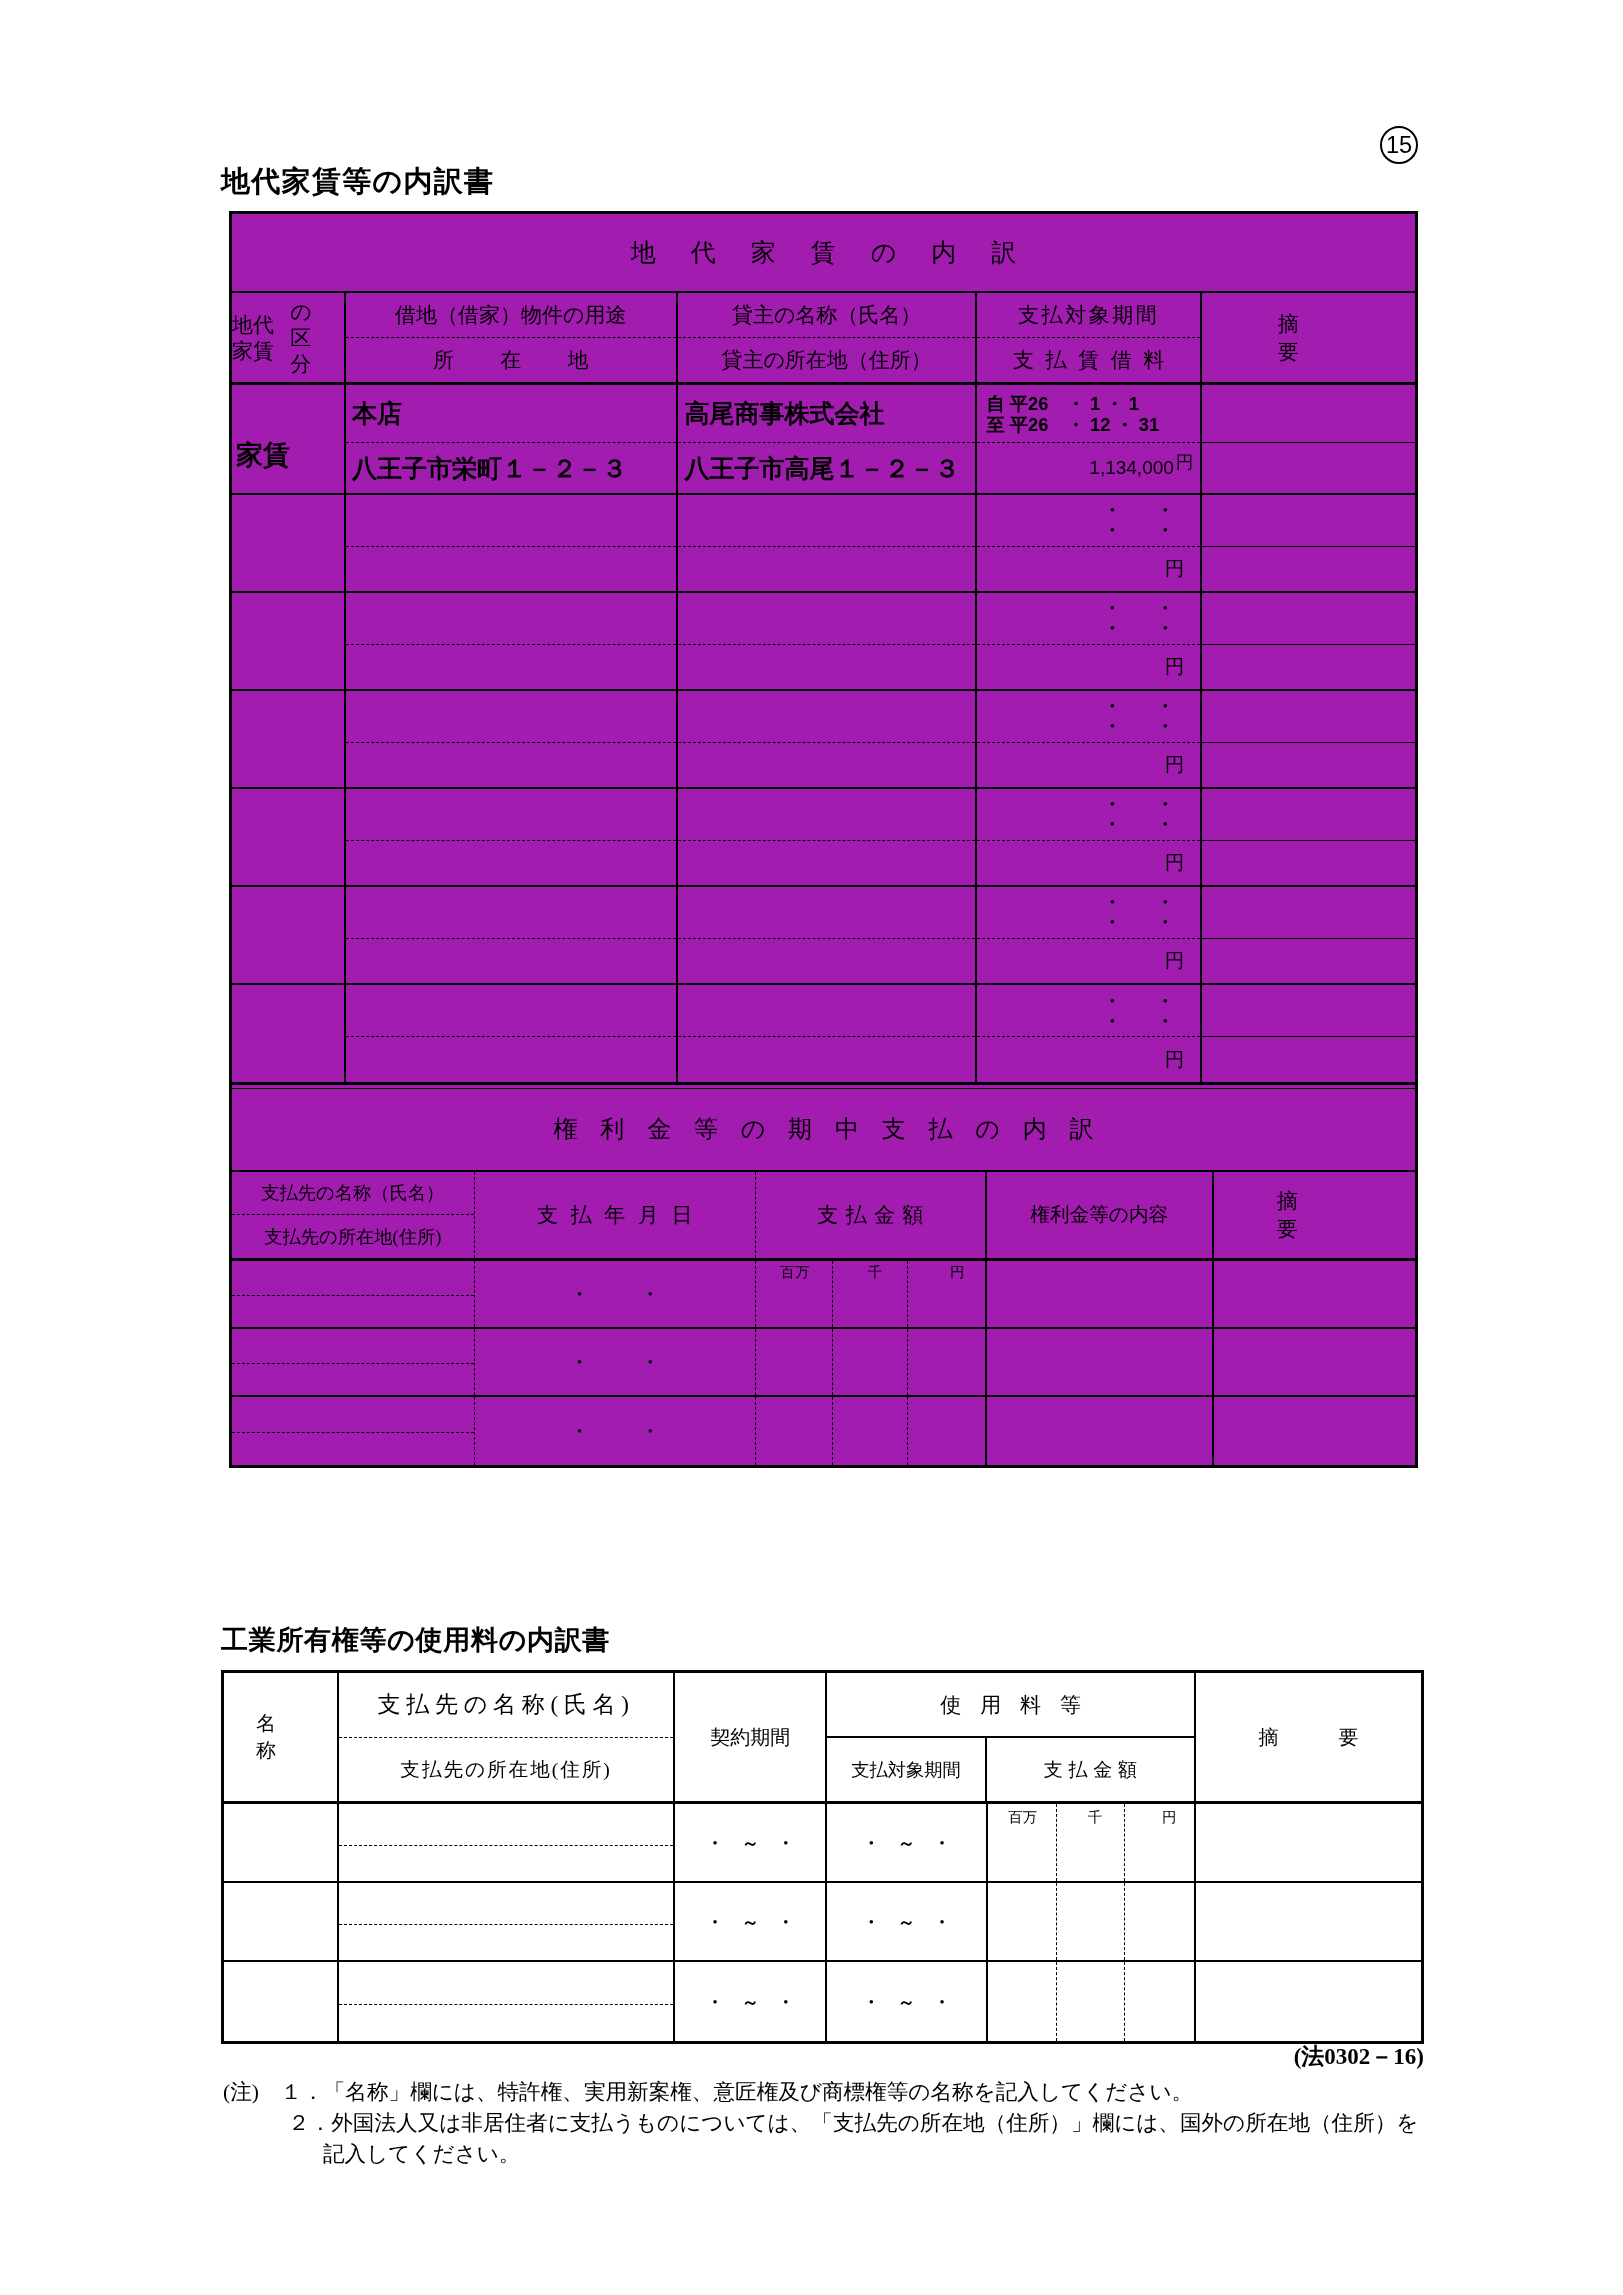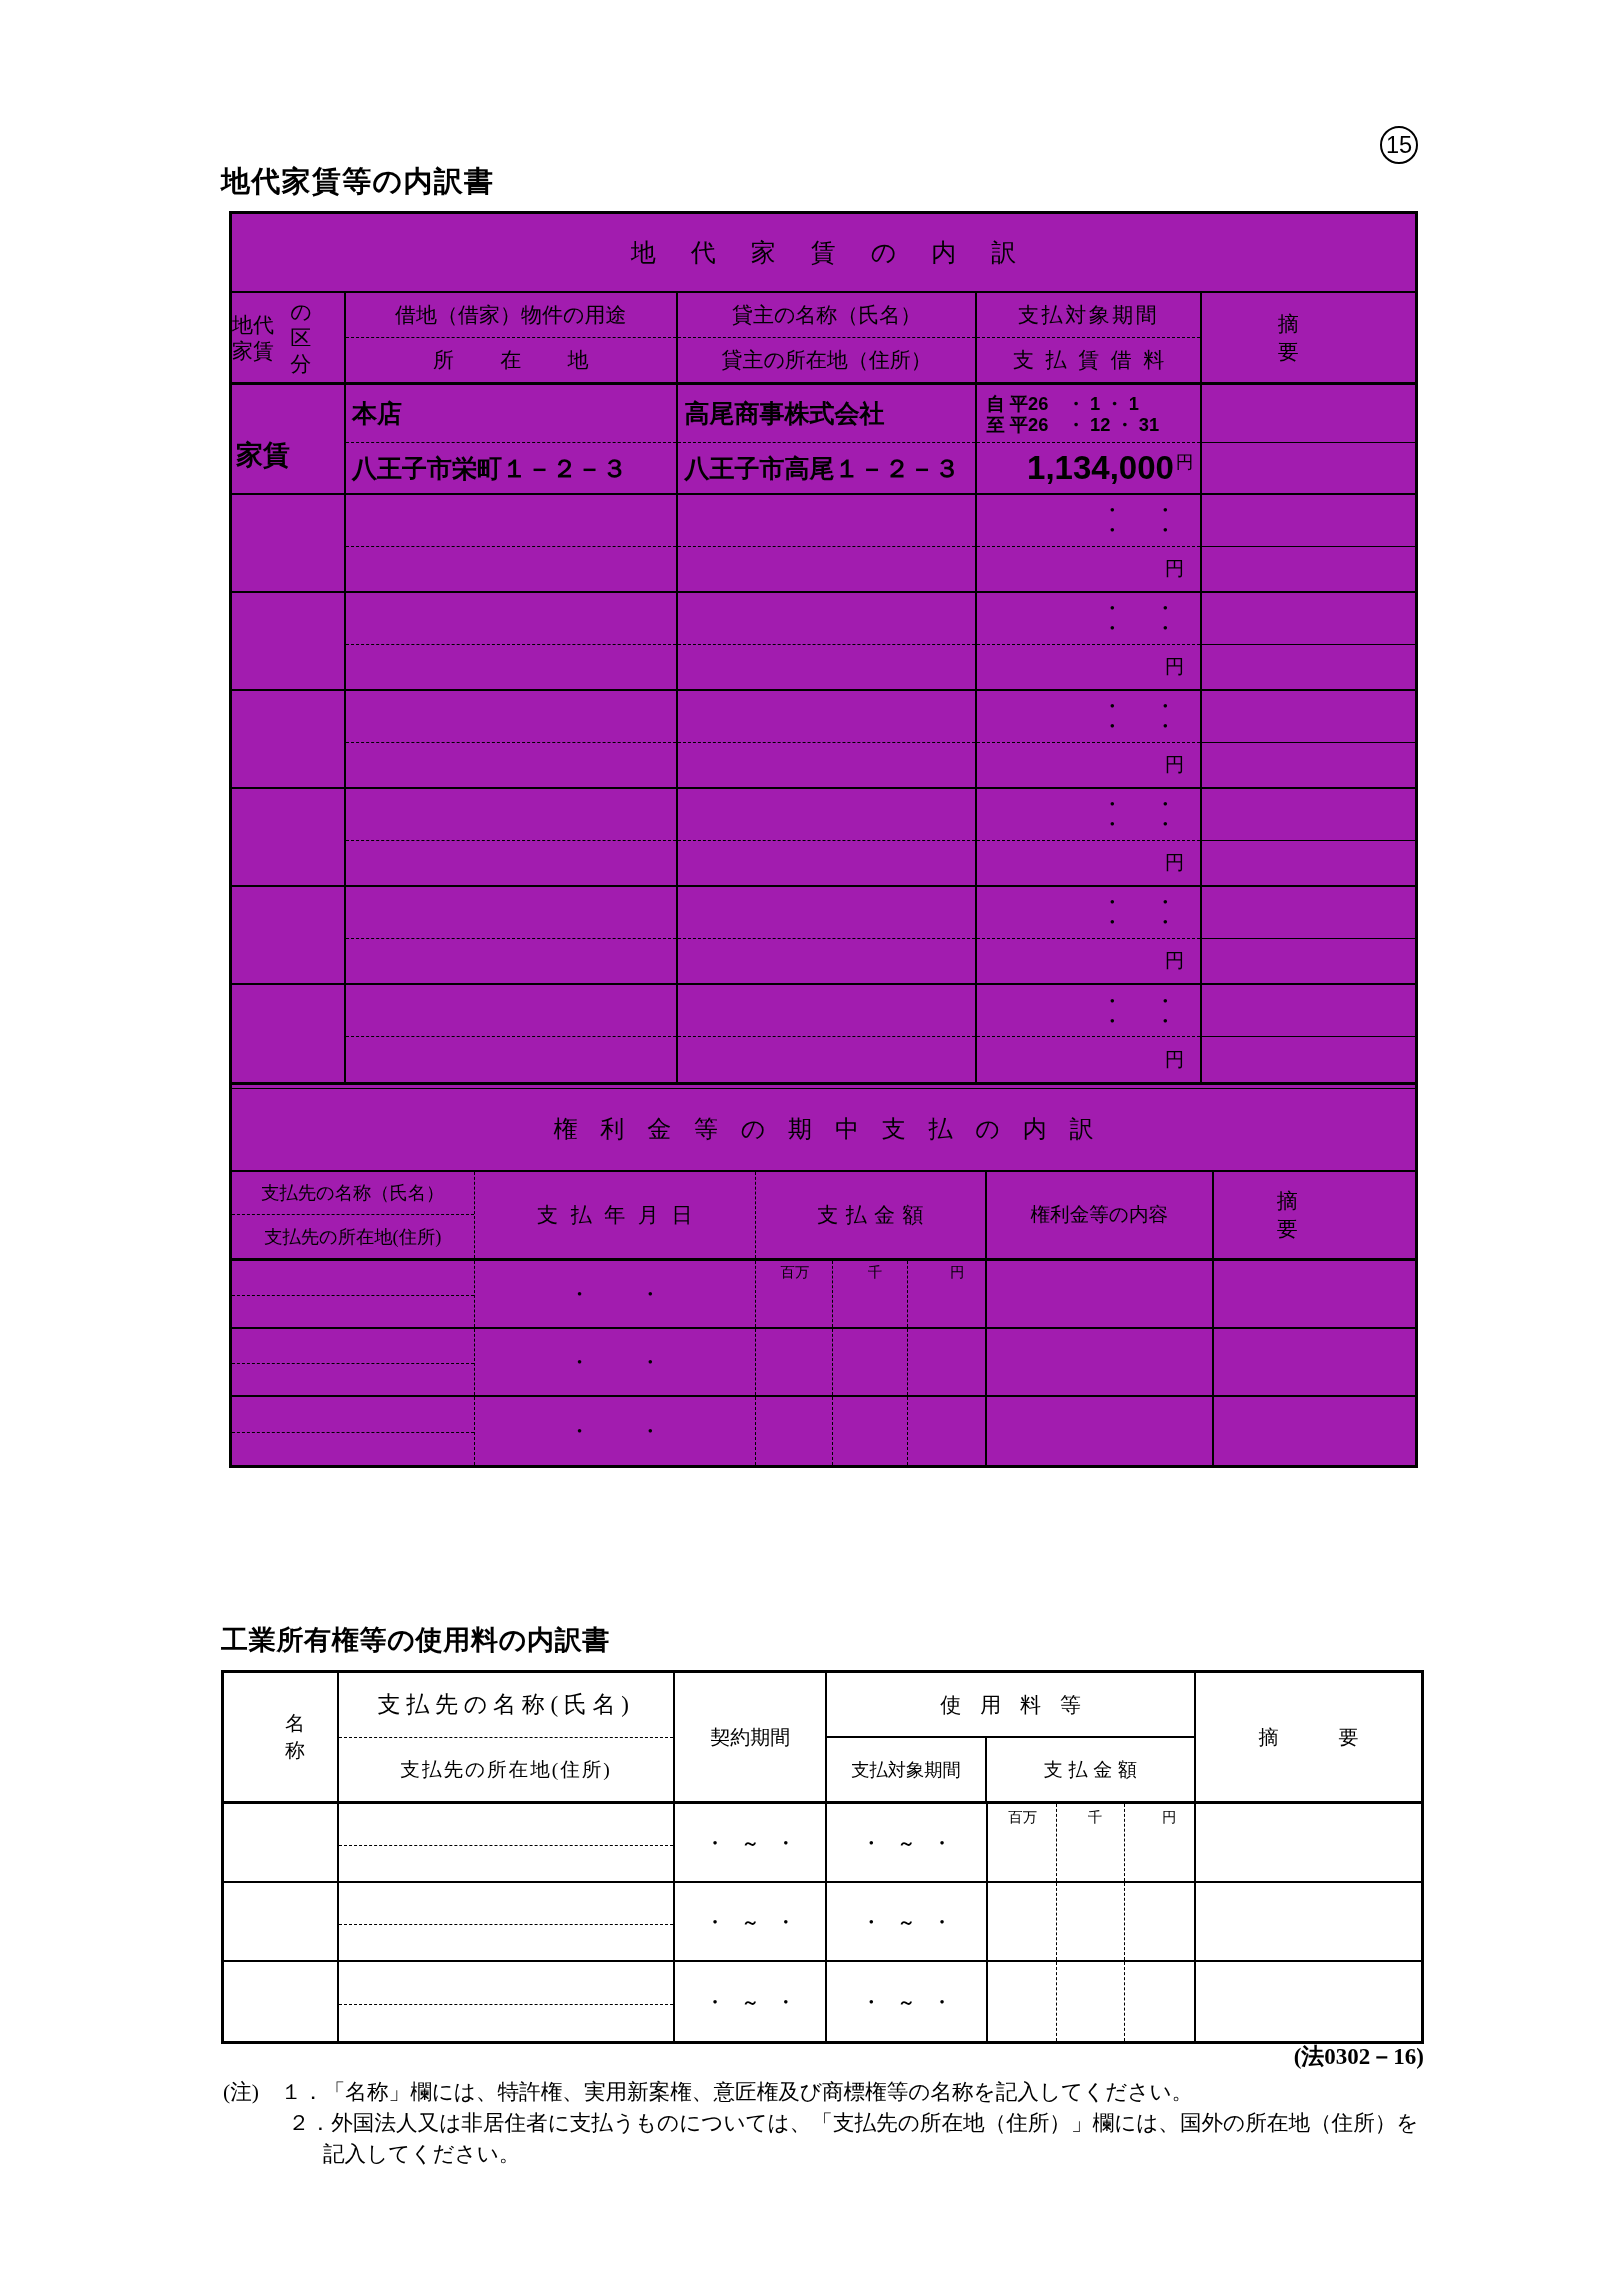--- a/index.html
+++ b/index.html
@@ -51,21 +51,21 @@
   .val{font-family:Liberation Sans, sans-serif;font-weight:bold;font-size:25px;padding-left:6.5px;white-space:nowrap;}
   .cat-cell{flex:1;display:flex;align-items:flex-end;padding:0 0 19.6px 3.9px;}
   .cat{font-family:"Liberation Sans","DejaVu Sans",sans-serif;font-weight:bold;font-size:27px;}
 
   .period-top{flex-direction:column;align-items:flex-start;justify-content:center;padding-left:9.2px;}
   .pline{font-family:"Liberation Sans","DejaVu Sans",sans-serif;font-weight:bold;font-size:18.3px;line-height:21px;white-space:nowrap;}
   .dots-top{flex-direction:column;align-items:stretch;justify-content:center;}
   .dotline{text-align:right;padding-right:26px;font-family:"Liberation Sans","DejaVu Sans",sans-serif;
            font-weight:bold;font-size:17.7px;line-height:20px;}
   .rent-wrap{justify-content:flex-end;padding-right:6.5px;}
-  .amount{font-family:"Liberation Sans","DejaVu Sans",sans-serif;font-weight:bold;font-size:33px;}
+  .amount{font-family:"Liberation Sans","DejaVu Sans",sans-serif;font-weight:normal;font-size:19px;}
   .yen-sup{font-size:17.7px;margin-left:2px;transform:translateY(-6.5px);}
   .yen-wrap{justify-content:flex-end;padding-right:15.7px;}
   .yen{font-size:19.6px;}
 
   
   .sep-gap{height:2.6px;}
 
   .t2-title{height:84px;border-top:1.3px solid #000;border-bottom:2px solid #000;font-size:24px;
             letter-spacing:.95em;padding-left:.95em;}
   .t2-hrow{height:89px;}
@@ -93,21 +93,21 @@
   .nl-num{padding-left:52px;}
   .nl-cont2{padding-left:77px;}
 
   .sec3-title{position:absolute;left:221px;top:1622px;margin:0;font-size:27px;font-weight:bold;
               font-family:"Liberation Sans","DejaVu Sans",sans-serif;letter-spacing:0.7px;}
 
   
   .t3{position:absolute;left:221px;top:1670px;width:1203px;border:3.9px solid #000;background:#fff;}
   .t3-hrow{display:flex;border-bottom:3.3px solid #000;height:131px;}
   
-  .u1w{width:9.6%;text-align:right;} .u2w{width:28.1%;} .u3w{width:12.7%;} .u4w{width:30.8%;} .u5w{width:18.8%;}
+  .u1w{width:9.6%;} .u2w{width:28.1%;} .u3w{width:12.7%;} .u4w{width:30.8%;} .u5w{width:18.8%;}
   .t3hc{display:flex;flex-direction:column;border-right:2px solid #000;font-size:20px;}
   .t3hc:last-child{border-right:none;}
   .cen{flex:1;display:flex;align-items:center;justify-content:center;}
   .sp-name{letter-spacing:1.6em;padding-left:1.6em;}
   .royalty-top{flex:1;display:flex;align-items:center;justify-content:center;border-bottom:2.6px solid #000;
                letter-spacing:.9em;padding-left:.9em;font-size:21px;}
   .royalty-bot{flex:1;display:flex;}
   .rb1{width:43.5%;border-right:2px solid #000;display:flex;align-items:center;justify-content:center;font-size:18.3px;}
   .rb2{flex:1;display:flex;align-items:center;justify-content:center;font-size:19px;letter-spacing:.3em;padding-left:.3em;}
   .t3row{display:flex;border-bottom:2.6px solid #000;height:79px;}

